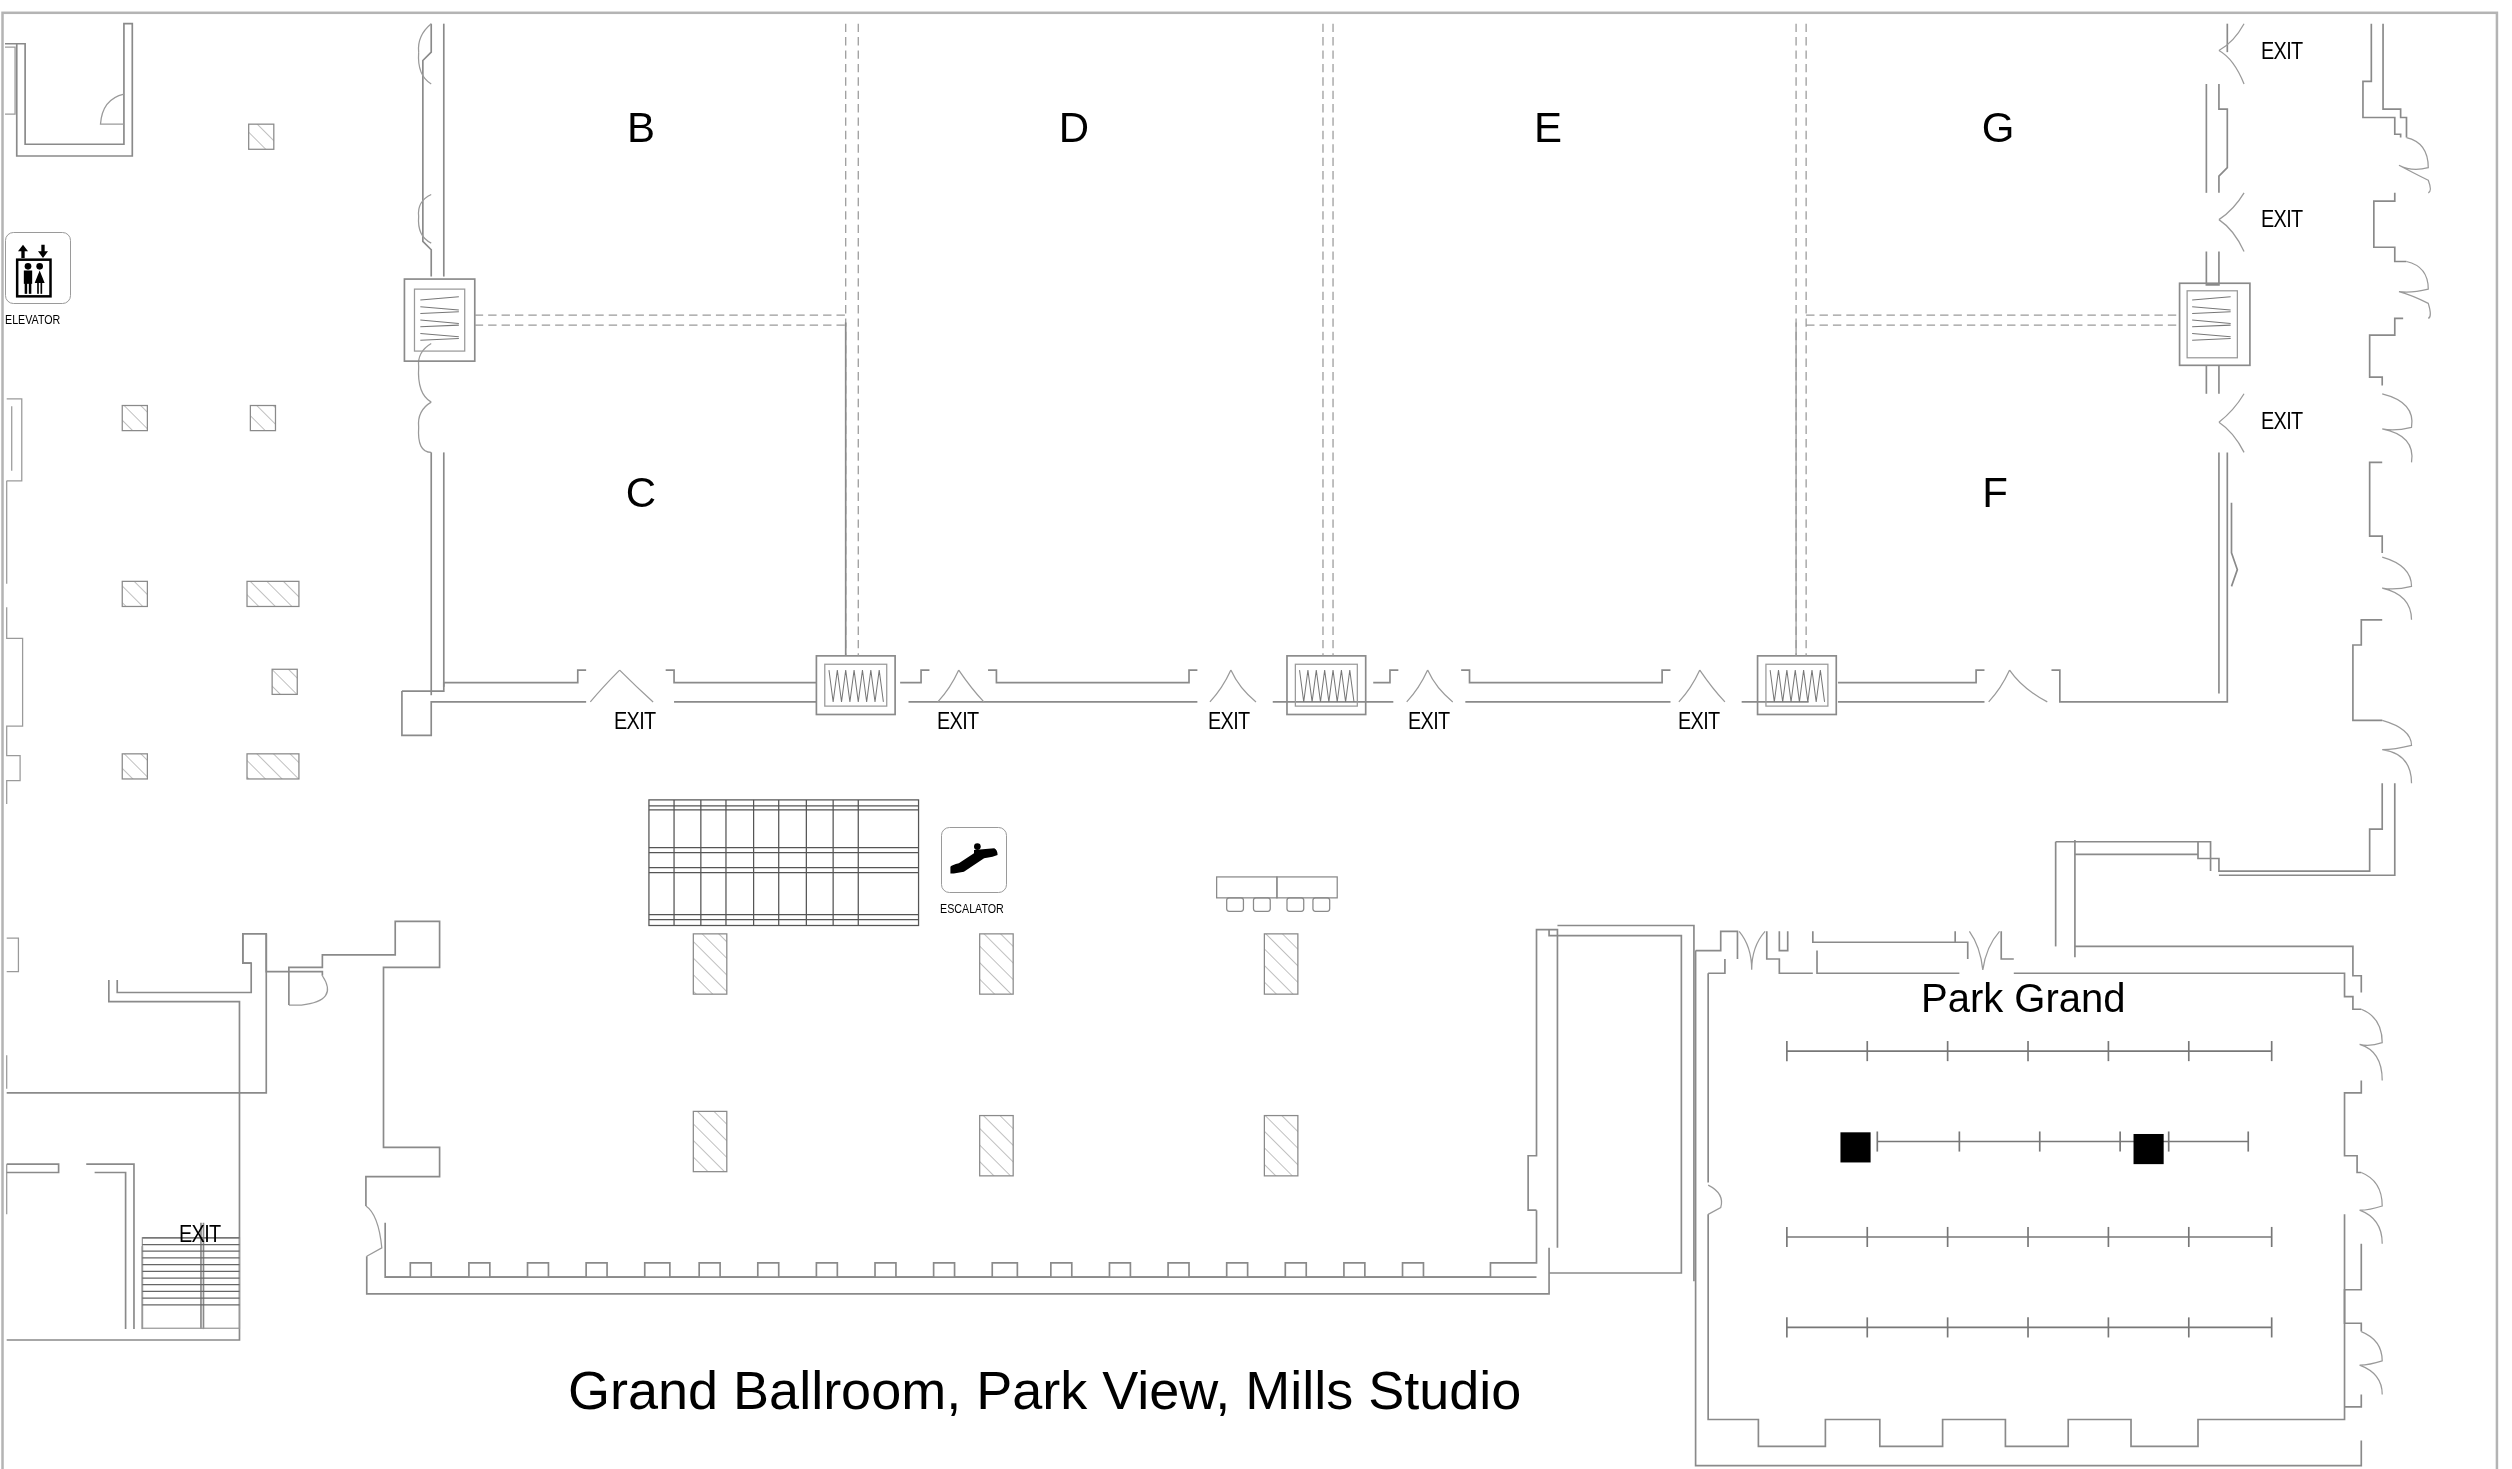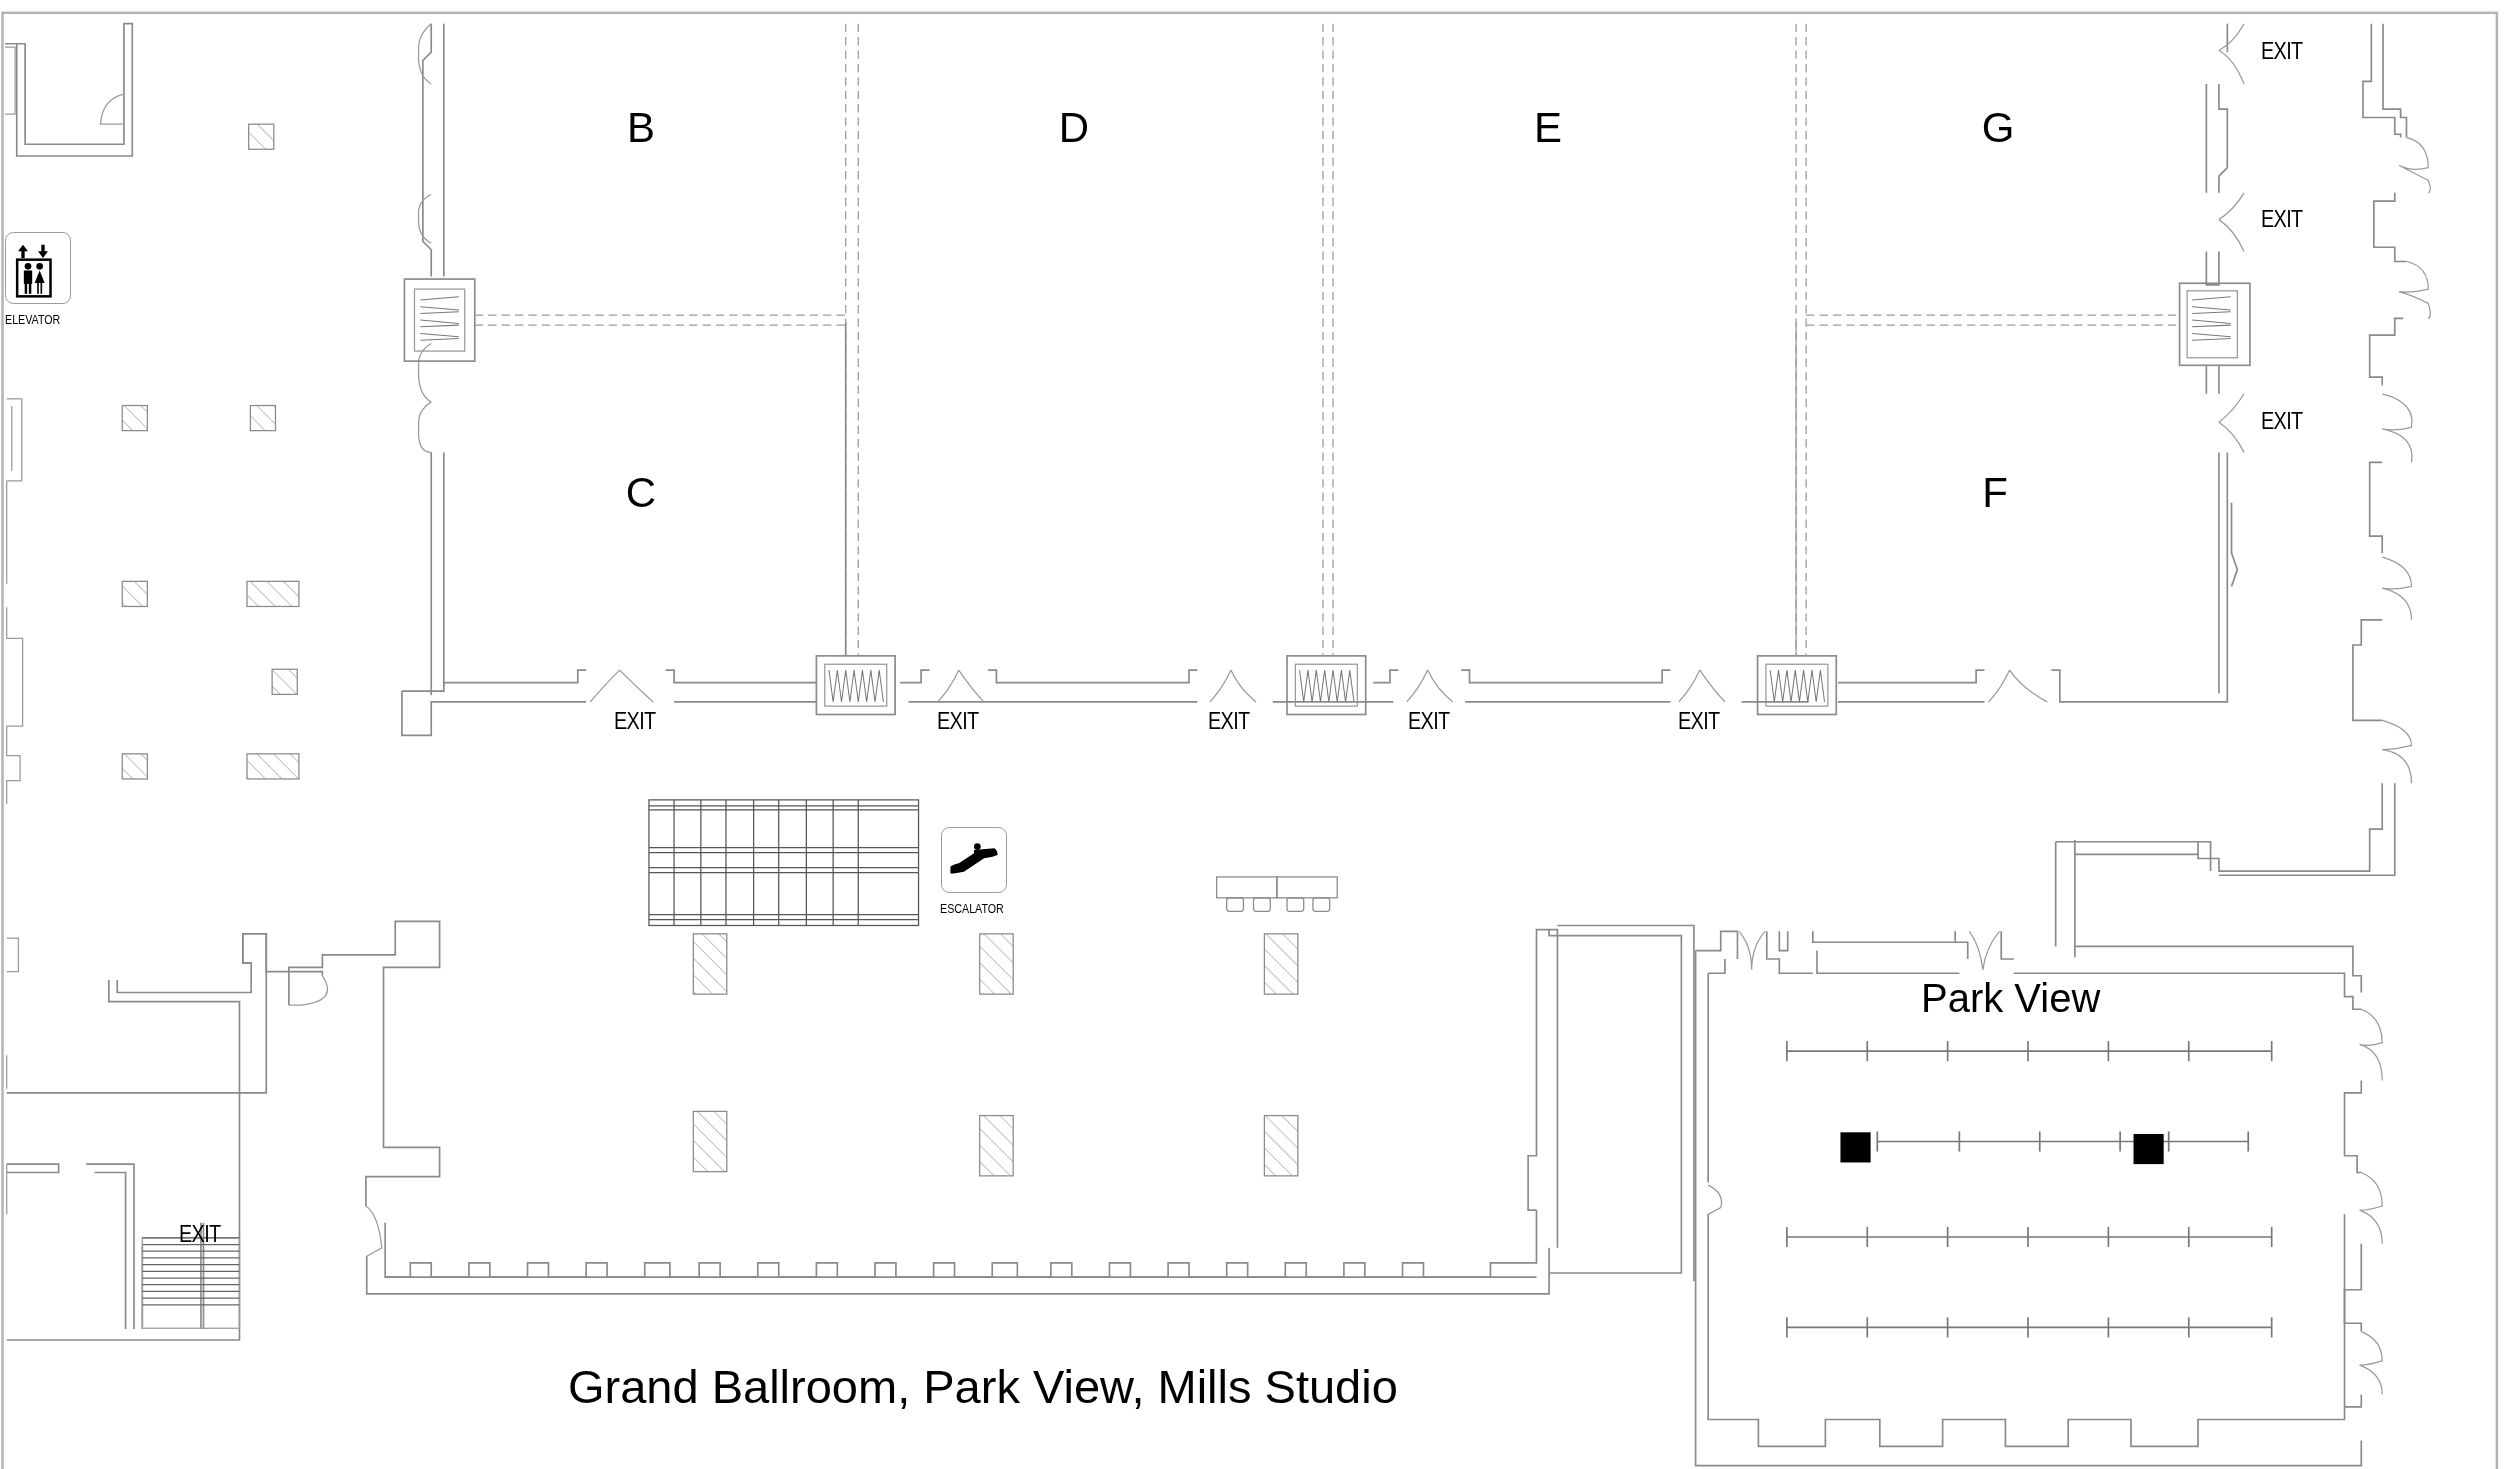--- a/index.html
+++ b/index.html
@@ -8,21 +8,21 @@
   .w { fill:none; stroke:#8a8a8a; stroke-width:2; }
   .wt { fill:none; stroke:#9a9a9a; stroke-width:1.5; }
   .dash { fill:none; stroke:#9a9a9a; stroke-width:1.5; stroke-dasharray:10 6; }
   .hatch { fill:url(#hatch); stroke:#8a8a8a; stroke-width:1.5; }
   .frame { fill:none; stroke:#b4b4b4; stroke-width:3; }
   .lbl { position:absolute; color:#000; white-space:nowrap; line-height:1; }
   .room { font-size:42px; transform:translateX(-50%); }
   .exit { font-size:23.4px; letter-spacing:-0.8px; transform:scaleX(0.85); transform-origin:left top; }
   .small { font-size:12.6px; transform:scaleX(0.85); transform-origin:left top; }
   .pv { font-size:40px; }
-  .title { font-size:47px; }
+  .title { font-size:54px; }
   .icon-box { position:absolute; border:1.3px solid #9a9a9a; border-radius:8.4px; background:#fff; }
   .black { fill:#000; }
 </style>
 </head>
 <body>
 
 <svg id="plan" viewBox="0 0 3000 1755" xmlns="http://www.w3.org/2000/svg">
   <defs>
     <pattern id="hatch" patternUnits="userSpaceOnUse" width="14" height="14" patternTransform="rotate(-45)">
       <line x1="0" y1="0" x2="0" y2="14" stroke="#9a9a9a" stroke-width="1.5"></line>
@@ -342,21 +342,21 @@
   </svg>
 </div>
 <div class="lbl small" style="left:940px;top:903px;">ESCALATOR</div>
 
 <div class="lbl room" style="left:641px;top:107px;">B</div>
 <div class="lbl room" style="left:641px;top:472px;">C</div>
 <div class="lbl room" style="left:1074px;top:107px;">D</div>
 <div class="lbl room" style="left:1548px;top:107px;">E</div>
 <div class="lbl room" style="left:1995px;top:472px;">F</div>
 <div class="lbl room" style="left:1998px;top:107px;">G</div>
-<div class="lbl pv" style="left:1921px;top:978px;">Park View</div>
+<div class="lbl pv" style="left:1921px;top:978px;">Park Grand</div>
 
 <div class="lbl exit" style="left:2261px;top:40px;">EXIT</div>
 <div class="lbl exit" style="left:2261px;top:208px;">EXIT</div>
 <div class="lbl exit" style="left:2261px;top:410px;">EXIT</div>
 <div class="lbl exit" style="left:614px;top:710px;">EXIT</div>
 <div class="lbl exit" style="left:937px;top:710px;">EXIT</div>
 <div class="lbl exit" style="left:1208px;top:710px;">EXIT</div>
 <div class="lbl exit" style="left:1408px;top:710px;">EXIT</div>
 <div class="lbl exit" style="left:1678px;top:710px;">EXIT</div>
 <div class="lbl exit" style="left:179px;top:1223px;">EXIT</div>

